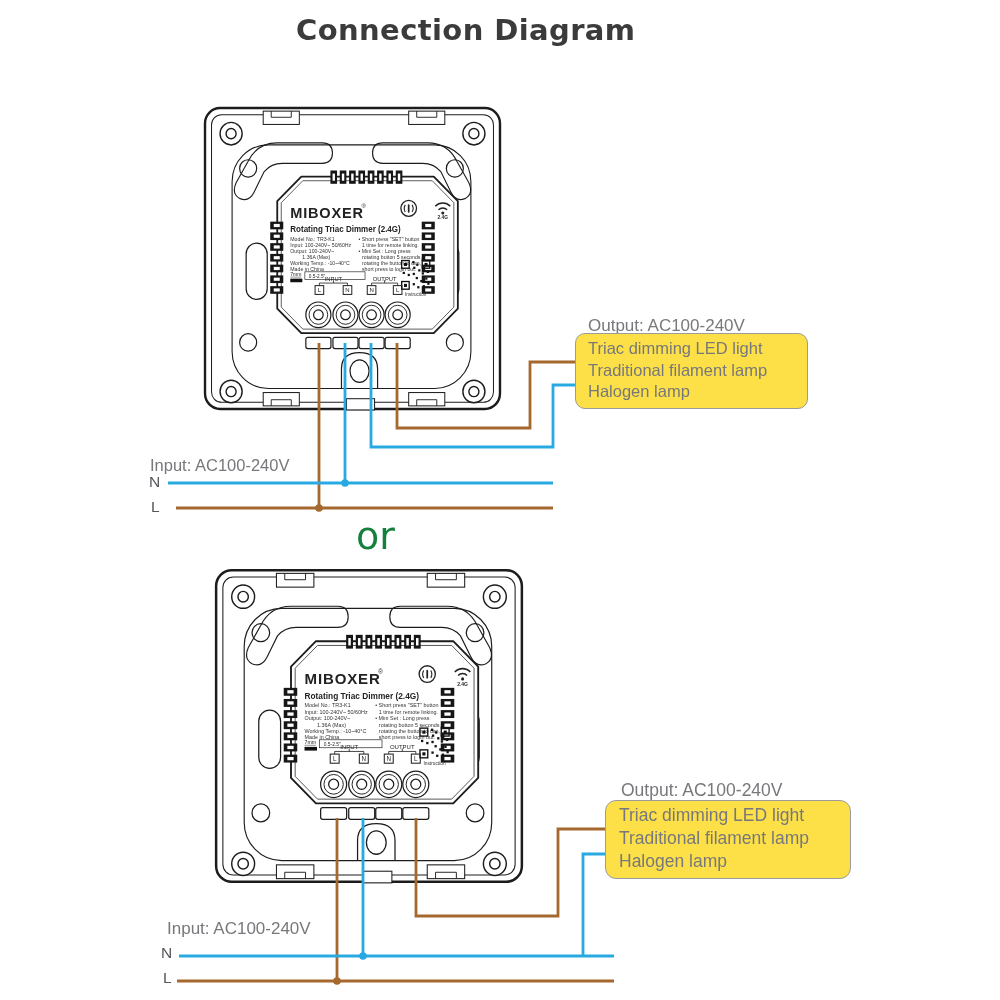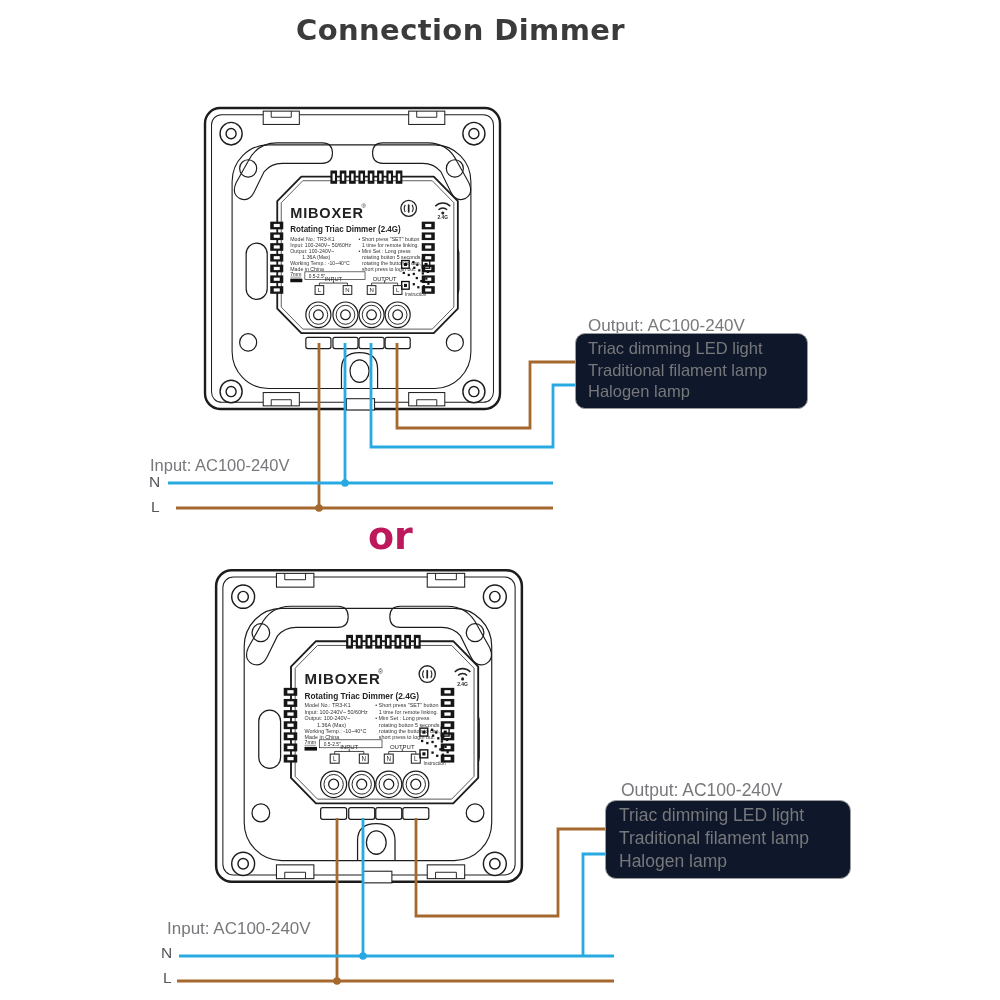--- a/index.html
+++ b/index.html
@@ -2,30 +2,30 @@
 <html style="--live: #a5682e; --neutral: #29a9e1; --gray: #77787b; --nl: #55565a; --boxb: #9a9b9e; --title: #3b3b3b; --line: #1c1c1c;"><head>
 <meta charset="utf-8">
 <style>
   html,body{margin:0;padding:0;background:#fff;}
   .stage{position:relative;width:1000px;height:1000px;background:#fff;overflow:hidden;
          font-family:"Liberation Sans",sans-serif;}
   .abs{position:absolute;}
   .title{left:296px;top:13px;font-family:"DejaVu Sans",sans-serif;font-weight:700;
          font-size:29px;color:var(--title);letter-spacing:.4px;}
   .or{left:356px;top:514px;font-family:"DejaVu Sans",sans-serif;font-size:38px;
-      color:#be185d;font-weight:700;margin-left:12px;}
+      color:#15803d;font-weight:400;}
   .gray-label{color:var(--gray);margin-top:7px;}
   .out-title-1{left:588px;top:309px;font-size:17px;}
   .out-title-2{left:621px;top:773px;font-size:17.5px;}
   .in-title-1{left:150px;top:449px;font-size:16.5px;}
   .in-title-2{left:167px;top:912px;font-size:17px;}
   .nl{color:var(--nl);font-size:15.5px;}
   .n1{left:149px;top:473px;} .l1{left:151px;top:498px;}
   .n2{left:161px;top:944px;} .l2{left:163px;top:969px;}
-  .load-box{border:1.7px solid var(--boxb);color:var(--gray);background:#0f172a;box-sizing:border-box;}
+  .load-box{border:1.7px solid var(--boxb);color:var(--gray);background:#fde047;box-sizing:border-box;}
   .load-box span{display:block;}
   .box1{left:575px;top:333px;width:233px;height:76px;border-radius:10px;
         font-size:16.5px;line-height:21.5px;padding:4px 0 0 12px;}
   .box2{left:605px;top:800px;width:246px;height:79px;border-radius:11px;
         font-size:17.5px;line-height:23px;padding:3px 0 0 13px;}
   .devsvg{position:absolute;z-index:2;}
   .wires{position:absolute;left:0;top:0;z-index:5;pointer-events:none;}
   .lbl{z-index:6;}
 </style>
 </head>
@@ -258,21 +258,21 @@
             <circle cx="169" cy="205" r="9.3" stroke-width="0.9"></circle>
             <circle cx="169" cy="205" r="4.8" stroke-width="1.2"></circle>
           <circle cx="195" cy="205" r="12.5" stroke-width="1.2"></circle>
             <circle cx="195" cy="205" r="9.3" stroke-width="0.9"></circle>
             <circle cx="195" cy="205" r="4.8" stroke-width="1.2"></circle>
         </g>
       </symbol>
     </defs>
   </svg>
 
-  <div class="abs title lbl">Connection Dimmer</div>
+  <div class="abs title lbl">Connection Diagram</div>
 
   <svg class="devsvg" style="left:202px;top:105px" width="301" height="307" viewBox="0 0 300 300" preserveAspectRatio="none">
     <use href="#dimmer-device"></use>
   </svg>
 
   <svg class="devsvg" style="left:213px;top:567px" width="312" height="318" viewBox="0 0 300 300" preserveAspectRatio="none">
     <use href="#dimmer-device"></use>
   </svg>
 
   <svg class="wires" width="1000" height="1000" viewBox="0 0 1000 1000">

